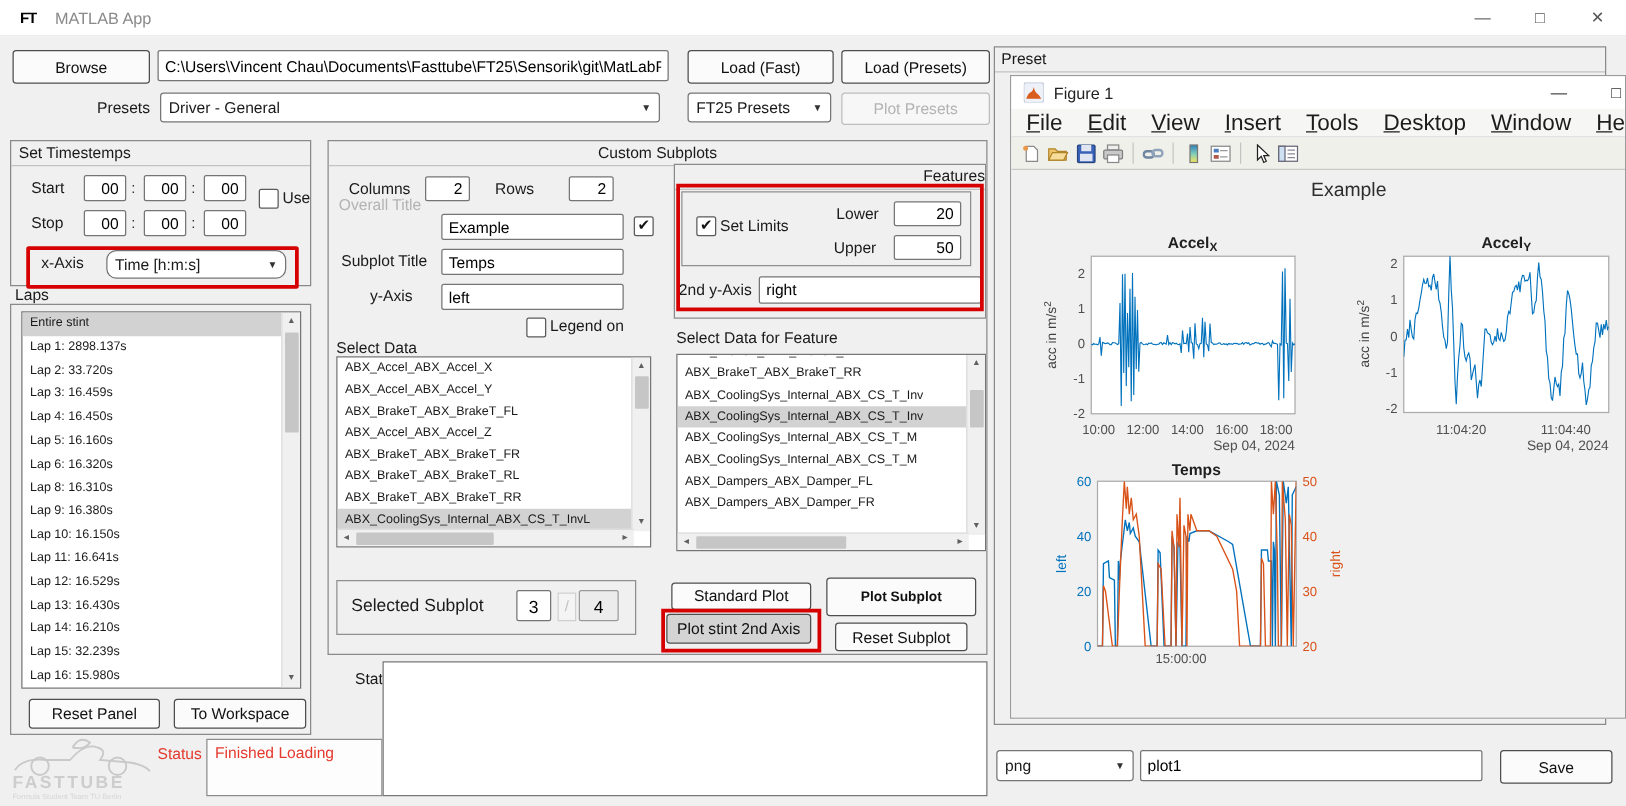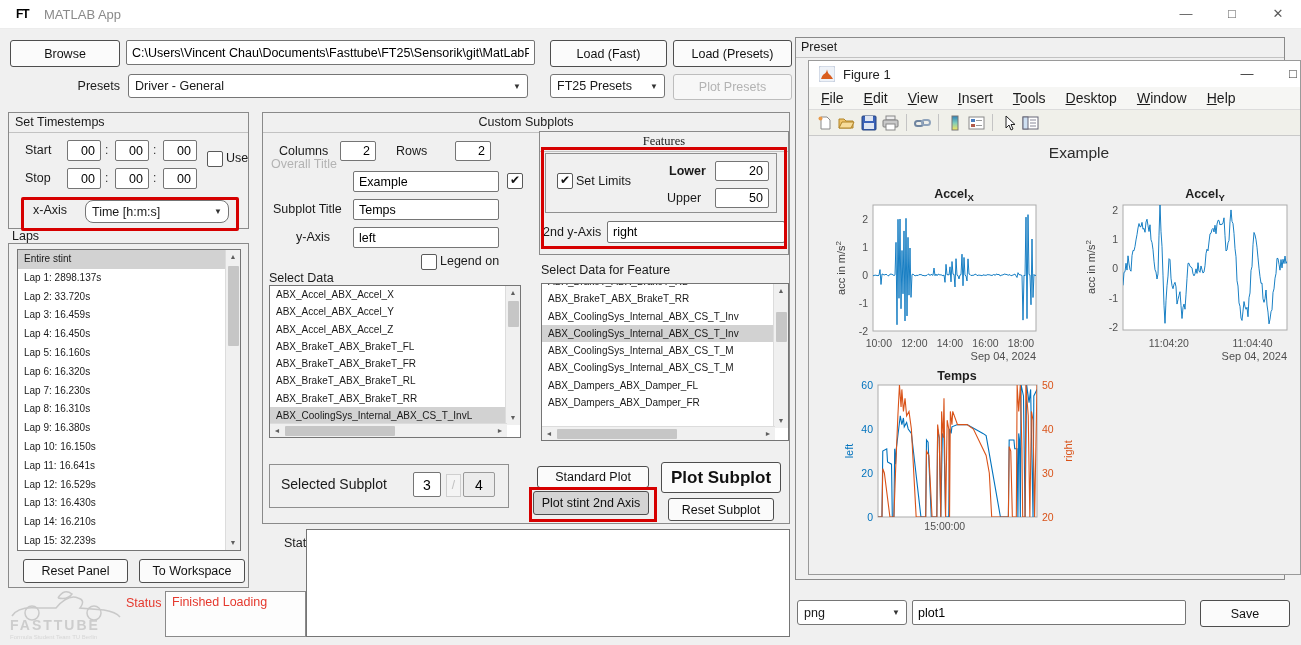--- a/index.html
+++ b/index.html
@@ -85,63 +85,63 @@
   [data-name="subplot-title-field"]{left:90px;top:86px;width:146px;height:21px;}
   [data-name="y-axis-label"]{left:33px;top:117px;}
   [data-name="y-axis-field"]{left:90px;top:114px;width:146px;height:21px;}
   [data-name="legend-checkbox"]{left:158px;top:141px;}
   [data-name="legend-label"]{left:177px;top:141px;}
   [data-name="select-data-label"]{left:6px;top:158px;}
   [data-name="select-data-listbox"]{left:6px;top:172px;width:252px;height:153px;}
   [data-name="select-data-listbox"] .lrow{height:17.3px;line-height:17.3px;}
   
   [data-name="features-panel"]{left:276px;top:18px;width:250px;height:124px;}
-  [data-name="features-title"]{text-align:center;font-family:Liberation Serif, serif;}
+  [data-name="features-title"]{text-align:right;}
   [data-name="features-highlight"]{left:278px;top:34px;width:240px;height:96px;}
   [data-name="limits-group"]{position:absolute;left:282px;top:40px;width:230px;height:58px;border:1px solid #8f8f8f;}
   [data-name="set-limits-checkbox"]{left:294px;top:60px;}
   [data-name="set-limits-label"]{left:313px;top:61px;}
-  [data-name="lower-label"]{left:406px;top:51px;font-weight:bold;}
+  [data-name="lower-label"]{left:406px;top:51px;}
   [data-name="lower-field"]{left:452px;top:48px;width:54px;height:20px;text-align:right;}
   [data-name="upper-label"]{left:404px;top:78px;}
   [data-name="upper-field"]{left:452px;top:75px;width:54px;height:20px;text-align:right;}
   [data-name="second-y-axis-label"]{left:280px;top:112px;}
   [data-name="second-y-axis-field"]{left:344px;top:108px;width:178px;height:22px;}
   [data-name="feature-data-label"]{left:278px;top:150px;}
   [data-name="feature-listbox"]{left:278px;top:170px;width:248px;height:158px;}
   [data-name="feature-listbox"] .lrow{height:17.3px;line-height:17.3px;}
   [data-name="feature-listbox"] .rows > .lrow:first-child{margin-top:-11px;}
   
   [data-name="selected-subplot-group"]{position:absolute;left:6px;top:351px;width:238px;height:42px;border:1px solid #8f8f8f;}
   [data-name="selected-subplot-label"]{left:18px;top:363px;font-size:14px;}
   [data-name="subplot-index-field"]{left:150px;top:359px;width:28px;height:25px;text-align:center;font-size:14px;}
   [data-name="subplot-sep"]{left:183px;top:361px;width:13px;height:21px;border:1px solid #cfcfcf;background:#f4f4f4;
         color:#c0c0c0;text-align:center;line-height:21px;font-size:12px;}
   [data-name="subplot-total-field"]{left:200px;top:359px;width:32px;height:25px;text-align:center;font-size:14px;background:#ececec;border-color:#9a9a9a;}
   [data-name="standard-plot-button"]{left:274px;top:353px;width:110px;height:20px;}
   [data-name="plot-2nd-highlight"]{left:266px;top:374px;width:122px;height:29px;}
   [data-name="plot-2nd-button"]{left:270px;top:378px;width:114px;height:22px;background:#d4d4d4;}
-  [data-name="plot-subplot-button"]{left:398px;top:349px;width:118px;height:29px;font-weight:bold;font-size:17px;}
+  [data-name="plot-subplot-button"]{left:398px;top:349px;width:118px;height:29px;font-weight:bold;font-size:11px;}
   [data-name="reset-subplot-button"]{left:405px;top:385px;width:104px;height:21px;}
   
   [data-name="stats-label"]{left:270px;top:536px;margin-left:14px;}
   [data-name="stats-area"]{left:306px;top:529px;width:484px;height:108px;background:#fff;border:1px solid #757575;box-sizing:border-box;}
   
   [data-name="preset-panel"]{left:795px;top:37px;width:490px;height:543px;}
   [data-name="preset-title"]{padding-left:5px;}
   [data-name="figure-window"]{position:absolute;left:808px;top:60px;width:493px;height:515px;background:#fff;
         border:1px solid #9a9a9a;box-sizing:border-box;z-index:5;overflow:hidden;}
   [data-name="figure-titlebar"]{position:absolute;left:0;top:0;width:100%;height:26px;background:#fff;}
   [data-name="matlab-icon"]{position:absolute;left:10px;top:5px;}
   [data-name="figure-title"]{position:absolute;left:34px;top:6px;font-size:13px;color:#222;}
   [data-name="figure-minimize-button"]{position:absolute;left:424px;top:0;width:28px;height:26px;text-align:center;line-height:26px;color:#333;font-size:13px;}
   [data-name="figure-maximize-button"]{position:absolute;left:472px;top:0;width:24px;height:26px;text-align:center;line-height:26px;color:#333;font-size:13px;}
   [data-name="figure-menubar"]{position:absolute;left:0;top:26px;width:100%;height:23px;background:#f6f6f4;border-bottom:1px solid #dcdcdc;
         display:flex;align-items:center;padding-left:2px;box-sizing:border-box;}
-  [data-name="figure-menubar"] .mitem{padding:0 10px;font-size:14px;color:#1c1c1c;}
+  [data-name="figure-menubar"] .mitem{padding:0 10px;font-size:18px;color:#1c1c1c;}
   [data-name="figure-toolbar"]{position:absolute;left:0;top:49px;width:100%;height:26px;background:#f0f0ea;border-bottom:1px solid #c9c9c9;
         display:flex;align-items:center;padding-left:6px;box-sizing:border-box;gap:3px;}
   .ticon{width:19px;height:19px;display:flex;align-items:center;justify-content:center;}
   .tsep{width:1px;height:17px;background:#c4c4c4;margin:0 3px;}
   [data-name="figure-canvas"]{position:absolute;left:0;top:75px;width:491px;height:438px;background:#f0f0f0;}
   [data-name="figure-suptitle"]{position:absolute;left:150px;top:8px;width:240px;text-align:center;font-size:15.5px;color:#2d2d2d;}
   
   [data-name="export-format-dropdown"]{left:797px;top:600px;width:110px;height:25px;}
   [data-name="export-name-input"]{left:912px;top:600px;width:274px;height:25px;}
   [data-name="save-button"]{left:1200px;top:600px;width:88px;height:25px;}
@@ -203,21 +203,20 @@
   <div class="panel" data-name="laps-panel">
     <div class="listbox" data-name="laps-listbox">
       <div class="rows" data-list="laps.items" style="margin-right:15px">
           <div class="lrow sel" data-name="list-item">Entire stint</div>
           <div class="lrow" data-name="list-item">Lap 1: 2898.137s</div>
           <div class="lrow" data-name="list-item">Lap 2: 33.720s</div>
           <div class="lrow" data-name="list-item">Lap 3: 16.459s</div>
           <div class="lrow" data-name="list-item">Lap 4: 16.450s</div>
           <div class="lrow" data-name="list-item">Lap 5: 16.160s</div>
           <div class="lrow" data-name="list-item">Lap 6: 16.320s</div>
-          <div class="lrow" data-name="list-item">Lap 7: 16.230s</div>
           <div class="lrow" data-name="list-item">Lap 8: 16.310s</div>
           <div class="lrow" data-name="list-item">Lap 9: 16.380s</div>
           <div class="lrow" data-name="list-item">Lap 10: 16.150s</div>
           <div class="lrow" data-name="list-item">Lap 11: 16.641s</div>
           <div class="lrow" data-name="list-item">Lap 12: 16.529s</div>
           <div class="lrow" data-name="list-item">Lap 13: 16.430s</div>
           <div class="lrow" data-name="list-item">Lap 14: 16.210s</div>
           <div class="lrow" data-name="list-item">Lap 15: 32.239s</div>
           <div class="lrow" data-name="list-item">Lap 16: 15.980s</div>
         </div>
@@ -267,22 +266,22 @@
     <input class="field" data-name="y-axis-field" value="left" style="">
 
     <span class="check" data-name="legend-checkbox"></span>
     <span class="lbl" data-name="legend-label">Legend on</span>
     <span class="lbl" data-name="select-data-label">Select Data</span>
 
     <div class="listbox" data-name="select-data-listbox">
       <div class="rows" data-list="custom_subplots.select_data_items" style="margin-right:15px">
           <div class="lrow" data-name="list-item">ABX_Accel_ABX_Accel_X</div>
           <div class="lrow" data-name="list-item">ABX_Accel_ABX_Accel_Y</div>
+          <div class="lrow" data-name="list-item">ABX_BrakeT_ABX_BrakeT_FL</div>
           <div class="lrow" data-name="list-item">ABX_Accel_ABX_Accel_Z</div>
-          <div class="lrow" data-name="list-item">ABX_BrakeT_ABX_BrakeT_FL</div>
           <div class="lrow" data-name="list-item">ABX_BrakeT_ABX_BrakeT_FR</div>
           <div class="lrow" data-name="list-item">ABX_BrakeT_ABX_BrakeT_RL</div>
           <div class="lrow" data-name="list-item">ABX_BrakeT_ABX_BrakeT_RR</div>
           <div class="lrow sel" data-name="list-item">ABX_CoolingSys_Internal_ABX_CS_T_InvL</div>
         </div>
       <div class="vscroll" style="height:139px" data-name="select-data-vscroll">
         <span class="sarr" style="top:0" data-name="scroll-up-icon">▲</span>
         <div class="sthumb" style="left:2px;top:15px;width:11px;height:26px" data-name="scroll-thumb"></div>
         <span class="sarr" style="bottom:0" data-name="scroll-down-icon">▼</span>
       </div>

